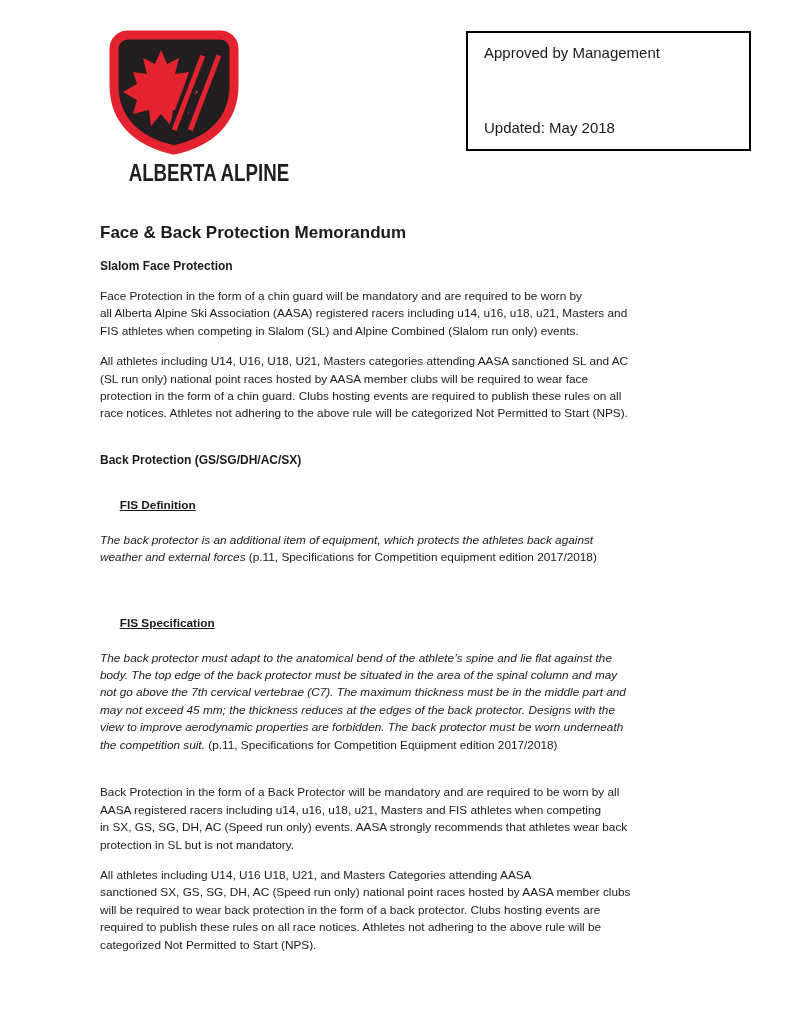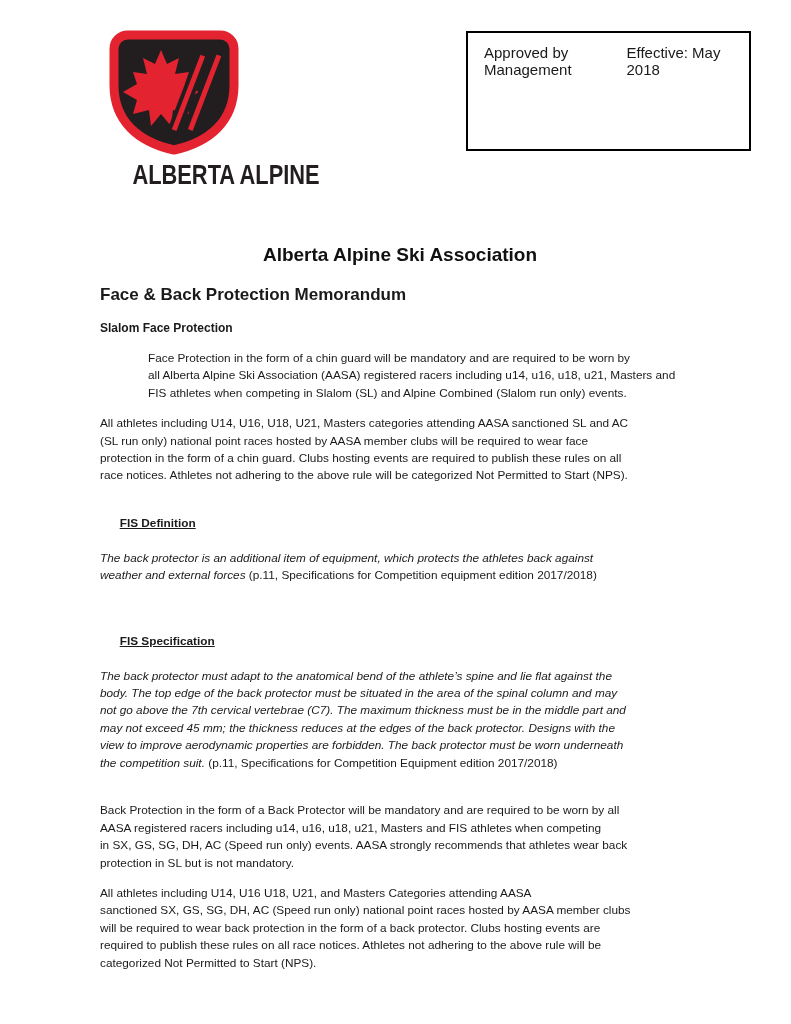--- a/index.html
+++ b/index.html
@@ -11,48 +11,48 @@
     font-family:"Liberation Sans", sans-serif;
     color:#1a1a1a;
     overflow:hidden;
   }
   
   .header { position:relative; height:204px; }
   .logo { position:absolute; left:106px; top:28px; width:136px; text-align:center; }
   .logo svg { display:block; margin:0 auto; }
   .logo-wordmark {
     margin-top:3px;
-    font-weight:bold; font-size:28px; letter-spacing:0px;
+    font-weight:bold; font-size:24px; letter-spacing:0px;
     color:#221e20; white-space:nowrap;
   }
   .logo-wordmark span { display:inline-block; transform:scaleX(0.78); transform-origin:center; }
   .approval-box {
     position:absolute; left:466px; top:31px;
     width:285px; height:120px; box-sizing:border-box;
     border:2px solid #000;
     padding:11px 16px 13px 16px;
-    display:flex; flex-direction:row; justify-content:space-between;
+    display:flex; flex-direction:column; justify-content:space-between;
     font-size:15px; color:#1a1a1a;
   }
   
   .content { padding:0 91px 0 100px; }
   .doc-title {
     margin:40px 0 0 0;
     text-align:center;
     font-size:19px; font-weight:bold; color:#111;
   }
   .memo-heading { margin:19px 0 0 0; font-size:17px; font-weight:bold; }
   .sub-heading  { margin:16px 0 0 0; font-size:12px; font-weight:bold; }
   .body-text {
     font-size:11.8px; line-height:17.4px;
     white-space:pre-wrap;
     color:#1a1a1a;
   }
   .para { margin:13px 0 0 0; }
-  .para-first { margin-top:15px;margin-left:48px; }
+  .para-first { margin-top:15px; }
   .section-gap { margin-top:30px; }
   .fis-label { text-decoration:underline;font-weight:bold; }
   .fis-quote i { font-style:italic; }
 </style>
 </head>
 <body>
 
 <div class="page">
 
   <div class="header">
@@ -69,41 +69,41 @@
           <rect x="91" y="18" width="9" height="84" rx="2" fill="#e42330" stroke="#221e20" stroke-width="4"></rect>
         </g>
       </svg>
       <div class="logo-wordmark">
         <span>ALBERTA ALPINE</span>
       </div>
     </div>
 
     <div class="approval-box">
       <div>Approved by Management</div>
-      <div>Effective: May 2018</div>
+      <div>Updated: May 2018</div>
     </div>
 
   </div>
 
   <div class="content">
 
-    <h1 class="doc-title">Alberta Alpine Ski Association</h1>
 
     <h2 class="memo-heading">Face &amp; Back Protection Memorandum</h2>
 
     <h3 class="sub-heading">Slalom Face Protection</h3>
 
     <p class="body-text para para-first">Face Protection in the form of a chin guard will be mandatory and are required to be worn by
 all Alberta Alpine Ski Association (AASA) registered racers including u14, u16, u18, u21, Masters and
 FIS athletes when competing in Slalom (SL) and Alpine Combined (Slalom run only) events.</p>
     <p class="body-text para">All athletes including U14, U16, U18, U21, Masters categories attending AASA sanctioned SL and AC
 (SL run only) national point races hosted by AASA member clubs will be required to wear face
 protection in the form of a chin guard. Clubs hosting events are required to publish these rules on all
 race notices. Athletes not adhering to the above rule will be categorized Not Permitted to Start (NPS).</p>
 
+    <h3 class="sub-heading section-gap">Back Protection (GS/SG/DH/AC/SX)</h3>
 
     <div class="body-text para">
       <span class="fis-label">FIS Definition</span>
       <span>
 </span><span class="fis-quote"><i>The back protector is an additional item of equipment, which protects the athletes back against
 weather and external forces</i><span> (p.11, Specifications for Competition equipment edition 2017/2018)</span></span>
     </div>
 
     <div class="body-text para">
       <span class="fis-label">FIS Specification</span>

